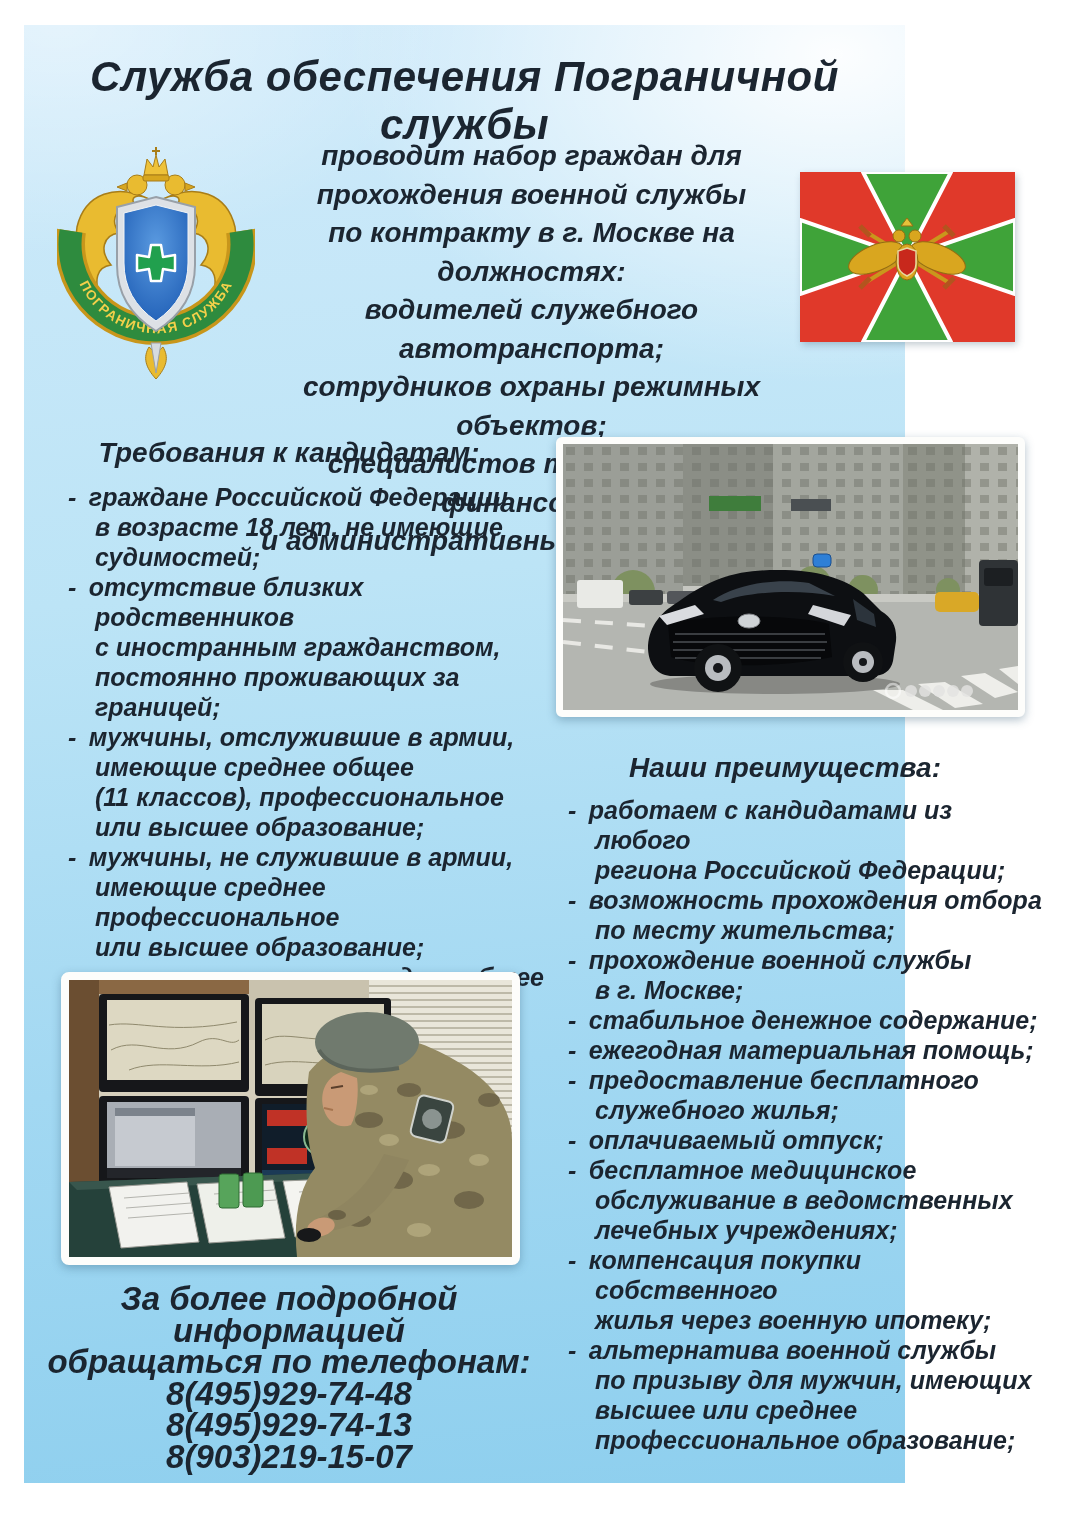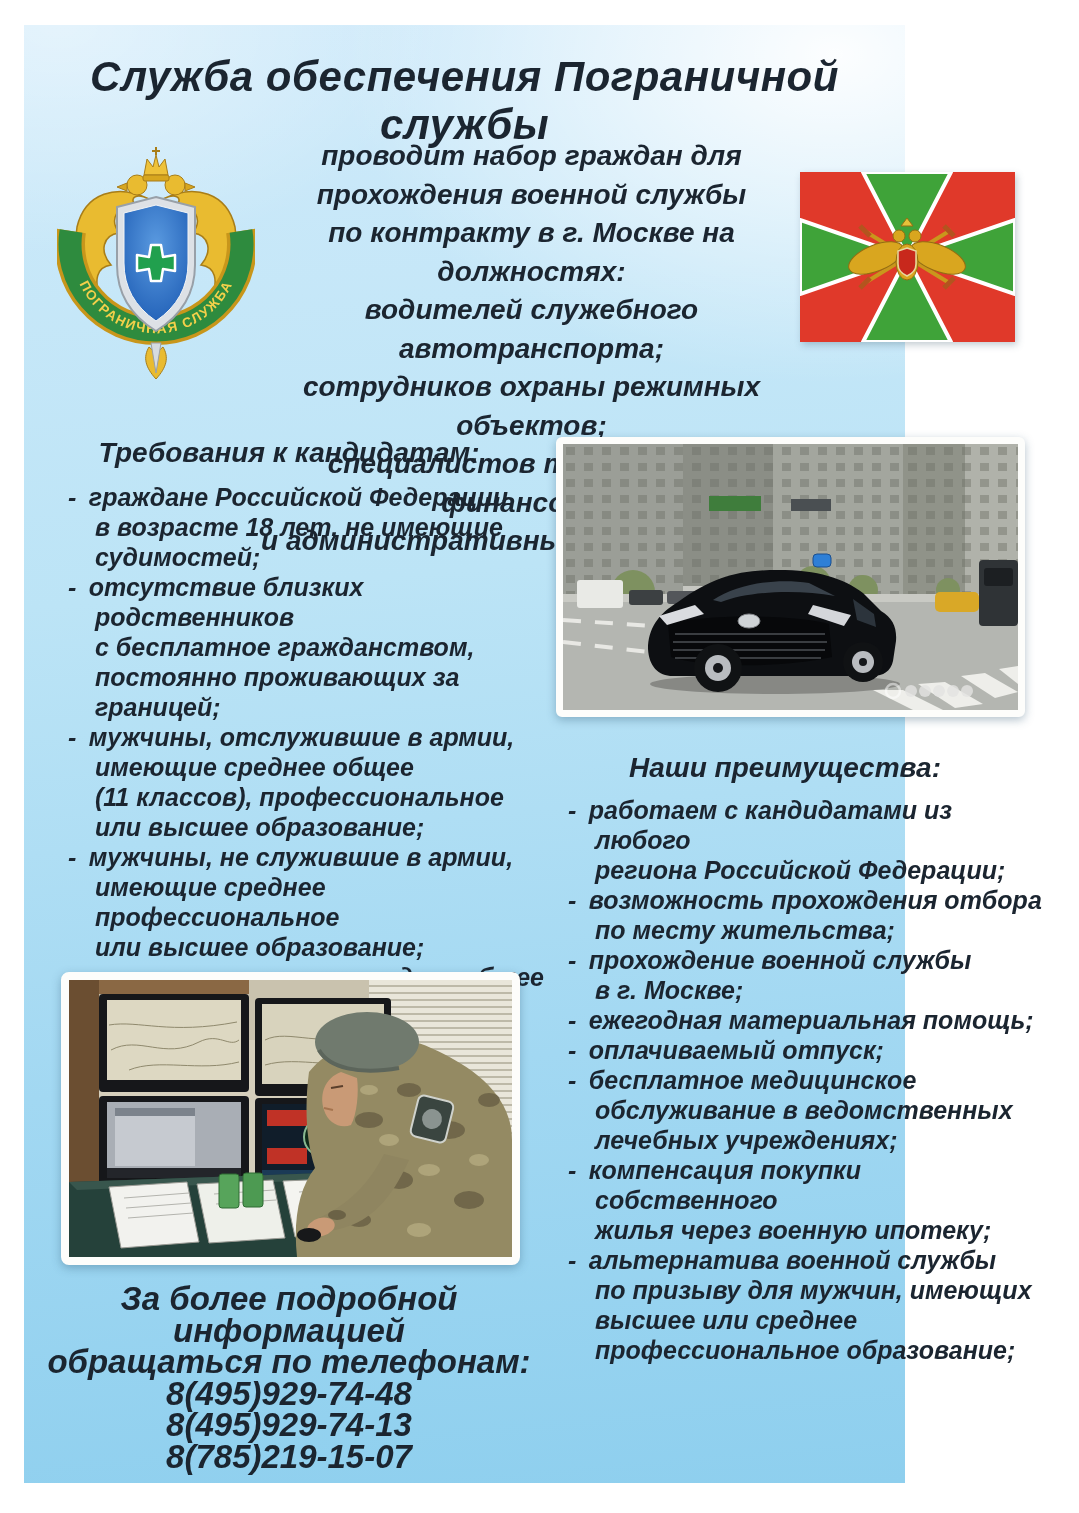--- a/index.html
+++ b/index.html
@@ -120,21 +120,21 @@
       <path d="M107,76 L116,79 L116,92 Q116,100 107,104 Q98,100 98,92 L98,79 Z" fill="#c8281c" stroke="#e7d9a0" stroke-width="1.5"></path>
     </g>
   </svg>
 
   <div class="sec-heading req-heading t">Требования к кандидатам:</div>
   <div class="list req-list t">
     <div class="li">- граждане Российской Федерации
 в возрасте 18 лет, не имеющие
 судимостей;</div>
     <div class="li">- отсутствие близких родственников
-с бесплатное гражданством,
+с иностранным гражданством,
 постоянно проживающих за границей;</div>
     <div class="li">- мужчины, отслужившие в армии,
 имеющие среднее общее
 (11 классов), профессиональное
 или высшее образование;</div>
     <div class="li">- мужчины, не служившие в армии,
 имеющие среднее профессиональное
 или высшее образование;</div>
     <div class="li">- женщины, имеющие среднее общее
 (11 классов), профессиональное
@@ -221,21 +221,24 @@
   </div>
 
   <div class="sec-heading adv-heading t">Наши преимущества:</div>
   <div class="list adv-list t">
     <div class="li">- работаем с кандидатами из любого
 региона Российской Федерации;</div>
     <div class="li">- возможность прохождения отбора
 по месту жительства;</div>
     <div class="li">- прохождение военной службы
 в г. Москве;</div>
+    <div class="li">- стабильное денежное содержание;</div>
     <div class="li">- ежегодная материальная помощь;</div>
+    <div class="li">- предоставление бесплатного
+служебного жилья;</div>
     <div class="li">- оплачиваемый отпуск;</div>
     <div class="li">- бесплатное медицинское
 обслуживание в ведомственных
 лечебных учреждениях;</div>
     <div class="li">- компенсация покупки собственного
 жилья через военную ипотеку;</div>
     <div class="li">- альтернатива военной службы
 по призыву для мужчин, имеющих
 высшее или среднее
 профессиональное образование;</div>
@@ -323,16 +326,16 @@
         <ellipse cx="240" cy="255" rx="12" ry="7" fill="#17181a"></ellipse>
       </g>
     </svg>
   </div>
 
   <div class="contact t">
     <div>За более подробной информацией</div>
     <div>обращаться по телефонам:</div>
     <div>8(495)929-74-48</div>
     <div>8(495)929-74-13</div>
-    <div>8(785)219-15-07</div>
+    <div>8(903)219-15-07</div>
   </div>
 
 </div>
 
 </body></html>

